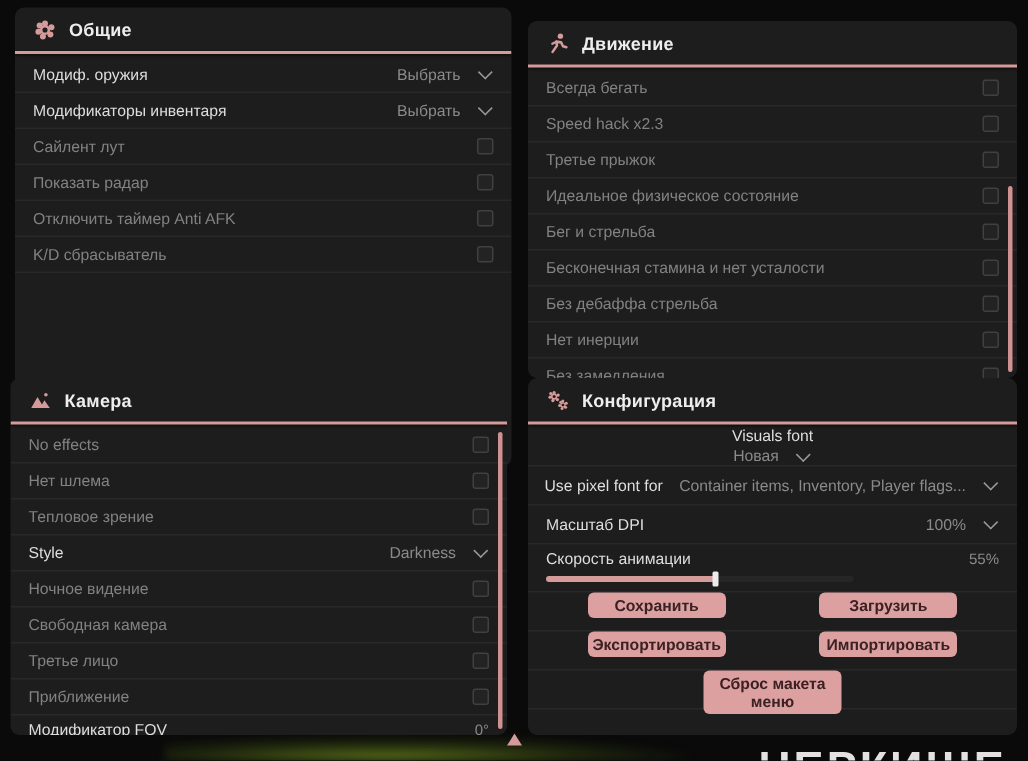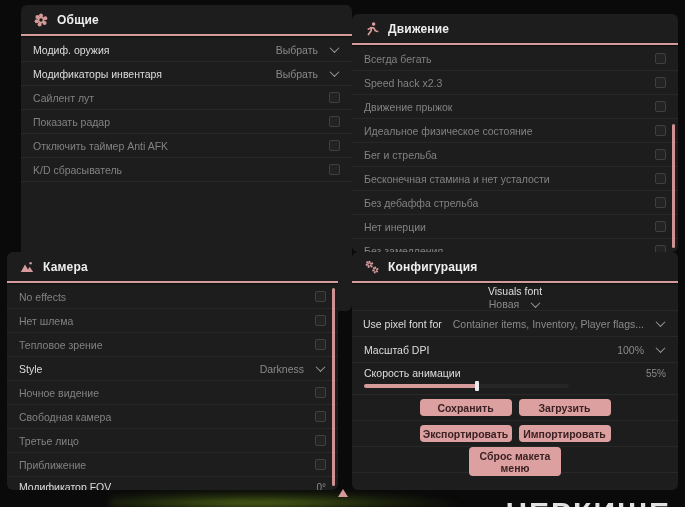--- a/index.html
+++ b/index.html
@@ -47,21 +47,21 @@
     position:relative;height:4px;background:#262626;border-radius:2px;
     flex-basis:100%;margin-top:5px;
   }
   .track.short{flex-basis:auto;width:205px;margin-right:auto;}
   .fill{position:absolute;left:0;top:0;bottom:0;background:var(--accent,#d59a9a);border-radius:2px;}
   .knob{
     position:absolute;top:50%;width:4px;height:10px;background:#ececec;
     border-radius:1px;transform:translateY(-50%);
   }
   
-  .brow{justify-content:center;gap:7px;height:25px;}
+  .brow{justify-content:flex-start;gap:7px;height:25px;flex-direction:column;}
   .btn{
     display:inline-block;width:92px;text-align:center;
     background:var(--btn,#dca0a0);color:#3b2123;font-size:10.5px;font-weight:700;
     padding:2.5px 0;border-radius:4px;cursor:pointer;
   }
   
   .sbar{position:absolute;width:3px;background:#cf9292;border-radius:2px;}
   
   .green-glow{
     position:absolute;left:110px;top:491px;width:350px;height:16px;
@@ -78,21 +78,21 @@
     border-bottom:8px solid var(--accent,#d59a9a);
   }
 </style>
 </head>
 <body style="--accent: #d59a9a; --btn: #dca0a0; --panelbg: #1d1d1d;">
 
 <div class="green-glow"></div>
 <div class="watermark">ЧЕРКИШЕ</div>
 <div class="tri"></div>
 
-<section class="panel" style="left:21px;top:5px;width:331px;height:306px">
+<section class="panel" style="left:10px;top:5px;width:331px;height:306px">
   <header class="phead">
     <span class="picon">
       <svg width="14" height="14" viewBox="0 0 14 14">
         <g fill="#d59a9a">
           <circle cx="7" cy="2.6" r="2"></circle>
             <circle cx="11.3" cy="5.2" r="2"></circle>
             <circle cx="10.6" cy="10" r="2"></circle>
           <circle cx="5.6" cy="11.4" r="2"></circle>
             <circle cx="2.6" cy="8.2" r="2"></circle>
             <circle cx="3.4" cy="4" r="2"></circle>
@@ -153,21 +153,21 @@
   <div class="rows">
       <div class="row">
         <span class="lbl">Всегда бегать</span>
         <span class="cb"></span>
       </div>
       <div class="row">
         <span class="lbl">Speed hack x2.3</span>
         <span class="cb"></span>
       </div>
       <div class="row">
-        <span class="lbl">Движение прыжок</span>
+        <span class="lbl">Третье прыжок</span>
         <span class="cb"></span>
       </div>
       <div class="row">
         <span class="lbl">Идеальное физическое состояние</span>
         <span class="cb"></span>
       </div>
       <div class="row">
         <span class="lbl">Бег и стрельба</span>
         <span class="cb"></span>
       </div>

